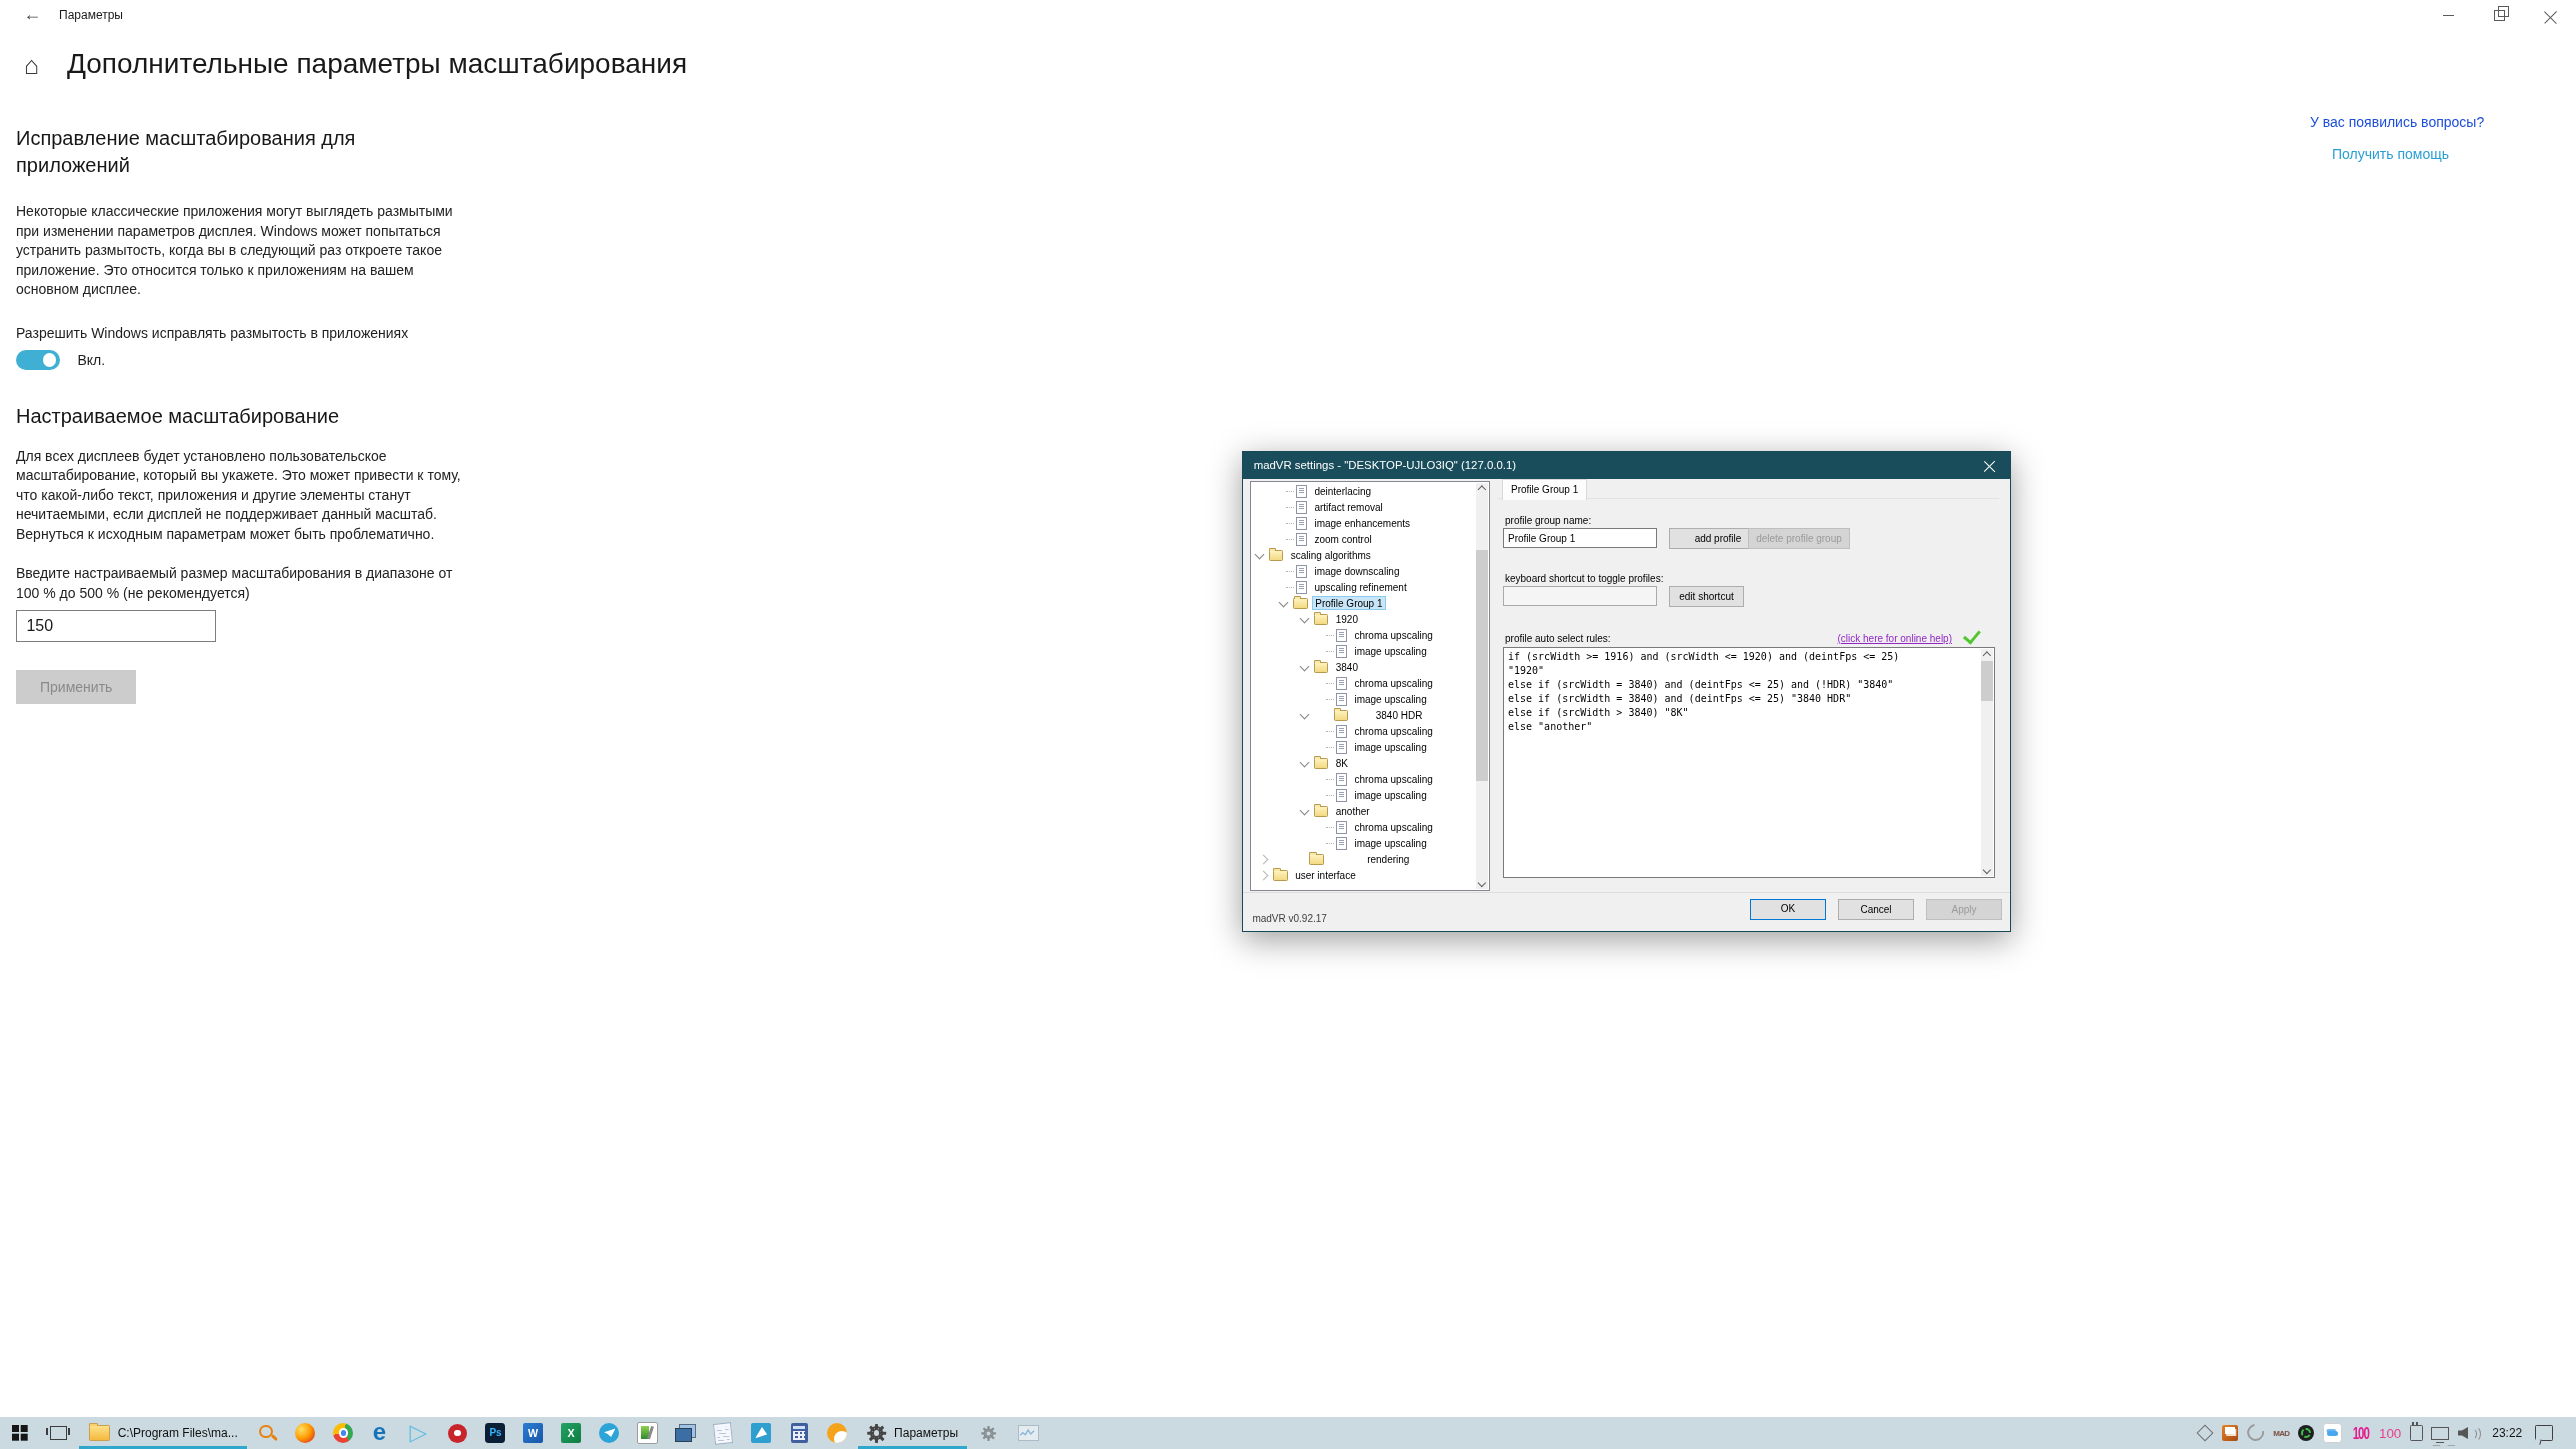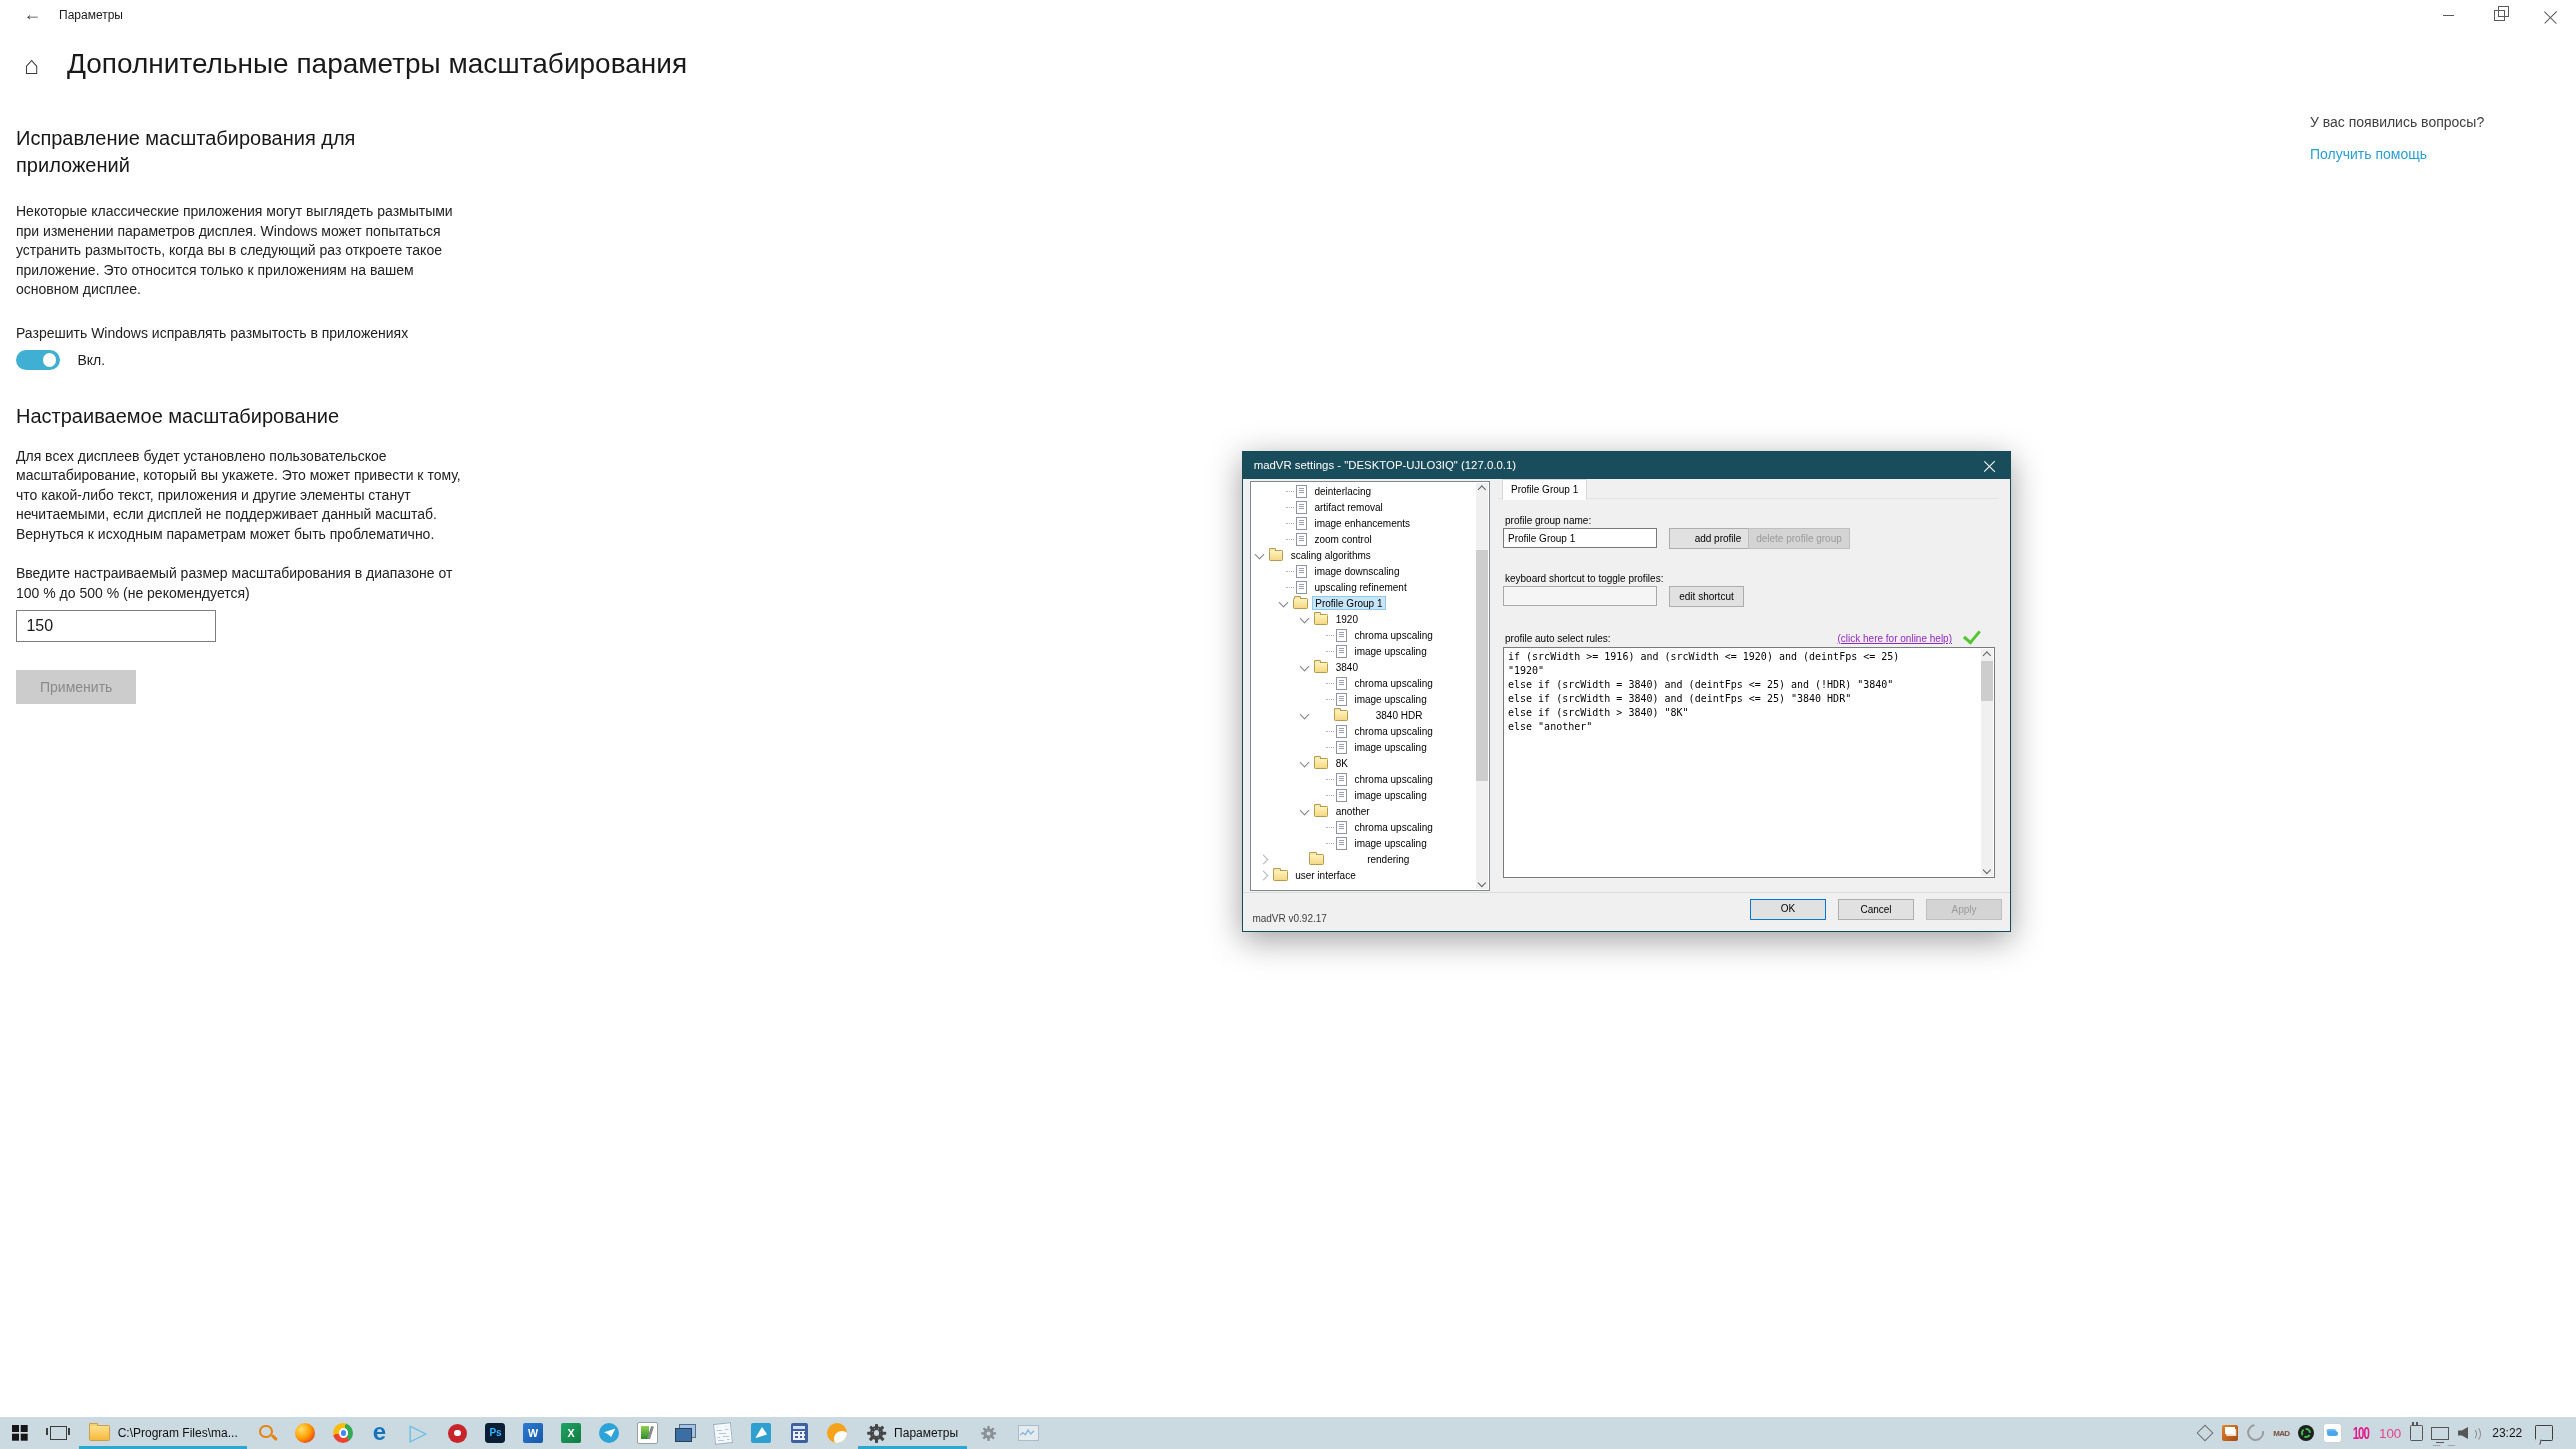--- a/index.html
+++ b/index.html
@@ -34,22 +34,22 @@
   .pill{width:44px;height:20px;border-radius:10.7px;background:#3fb0d3;position:relative;}
   .pill .knob{position:absolute;top:3.4px;right:4px;width:13.4px;height:13.4px;border-radius:50%;background:#fff;}
   .tog-state{font-size:14px;}
   .h-s2{margin-top:32px;}
   .p2{margin-top:17.4px;}
   .in-label{margin-top:20px;}
   .scale-input{margin-top:6.7px;display:block;width:189px;height:29.5px;border:1.3px solid #7d7d7d;background:#fff;font-size:16px;padding:0 0 0 9.4px;color:#1a1a1a;font-family:"Liberation Sans","DejaVu Sans",sans-serif;}
   .apply-btn{margin-top:28px;display:inline-block;height:34px;line-height:34px;padding:0 24px;background:#cccccc;color:#8a8a8a;font-size:14px;border:none;}
 
   .help-box{position:absolute;left:2310px;top:114px;}
-  .help-q{font-size:14px;color:#404040;white-space:nowrap;}
-  .help-link{margin-top:16px;font-size:14px;color:#2a9fd4;white-space:nowrap;cursor:pointer;}
+  .help-q{font-size:14px;color:#1d4ed8;white-space:nowrap;}
+  .help-link{margin-top:16px;font-size:14px;color:#2a9fd4;white-space:nowrap;cursor:pointer;margin-left:22px;}
 
   
   .mv{position:absolute;left:1242px;top:451px;width:767px;height:479px;background:#f0f0f0;border:0.7px solid #164a59;box-shadow:0 8px 31px rgba(0,0,0,.38);}
   .mv-title{position:absolute;left:0;top:0;right:0;height:27px;background:#1a4d5c;color:#fff;font-size:11.4px;line-height:27px;padding-left:10.7px;box-sizing:border-box;}
   .mv-close{position:absolute;right:0;top:0;width:36px;height:27px;}
   .mv-close i{position:absolute;left:15.4px;top:7.4px;width:1.3px;height:14.8px;background:#fff;display:block;}
   .mv-close i:first-child{transform:rotate(45deg);} .mv-close i:last-child{transform:rotate(-45deg);}
 
   .mv-tree{position:absolute;left:6.7px;top:29px;width:240px;height:410px;background:#fff;border:0.7px solid #828790;box-sizing:border-box;overflow:hidden;}
   .mv-tree-rows{position:absolute;left:0;top:1.3px;right:12.7px;}

